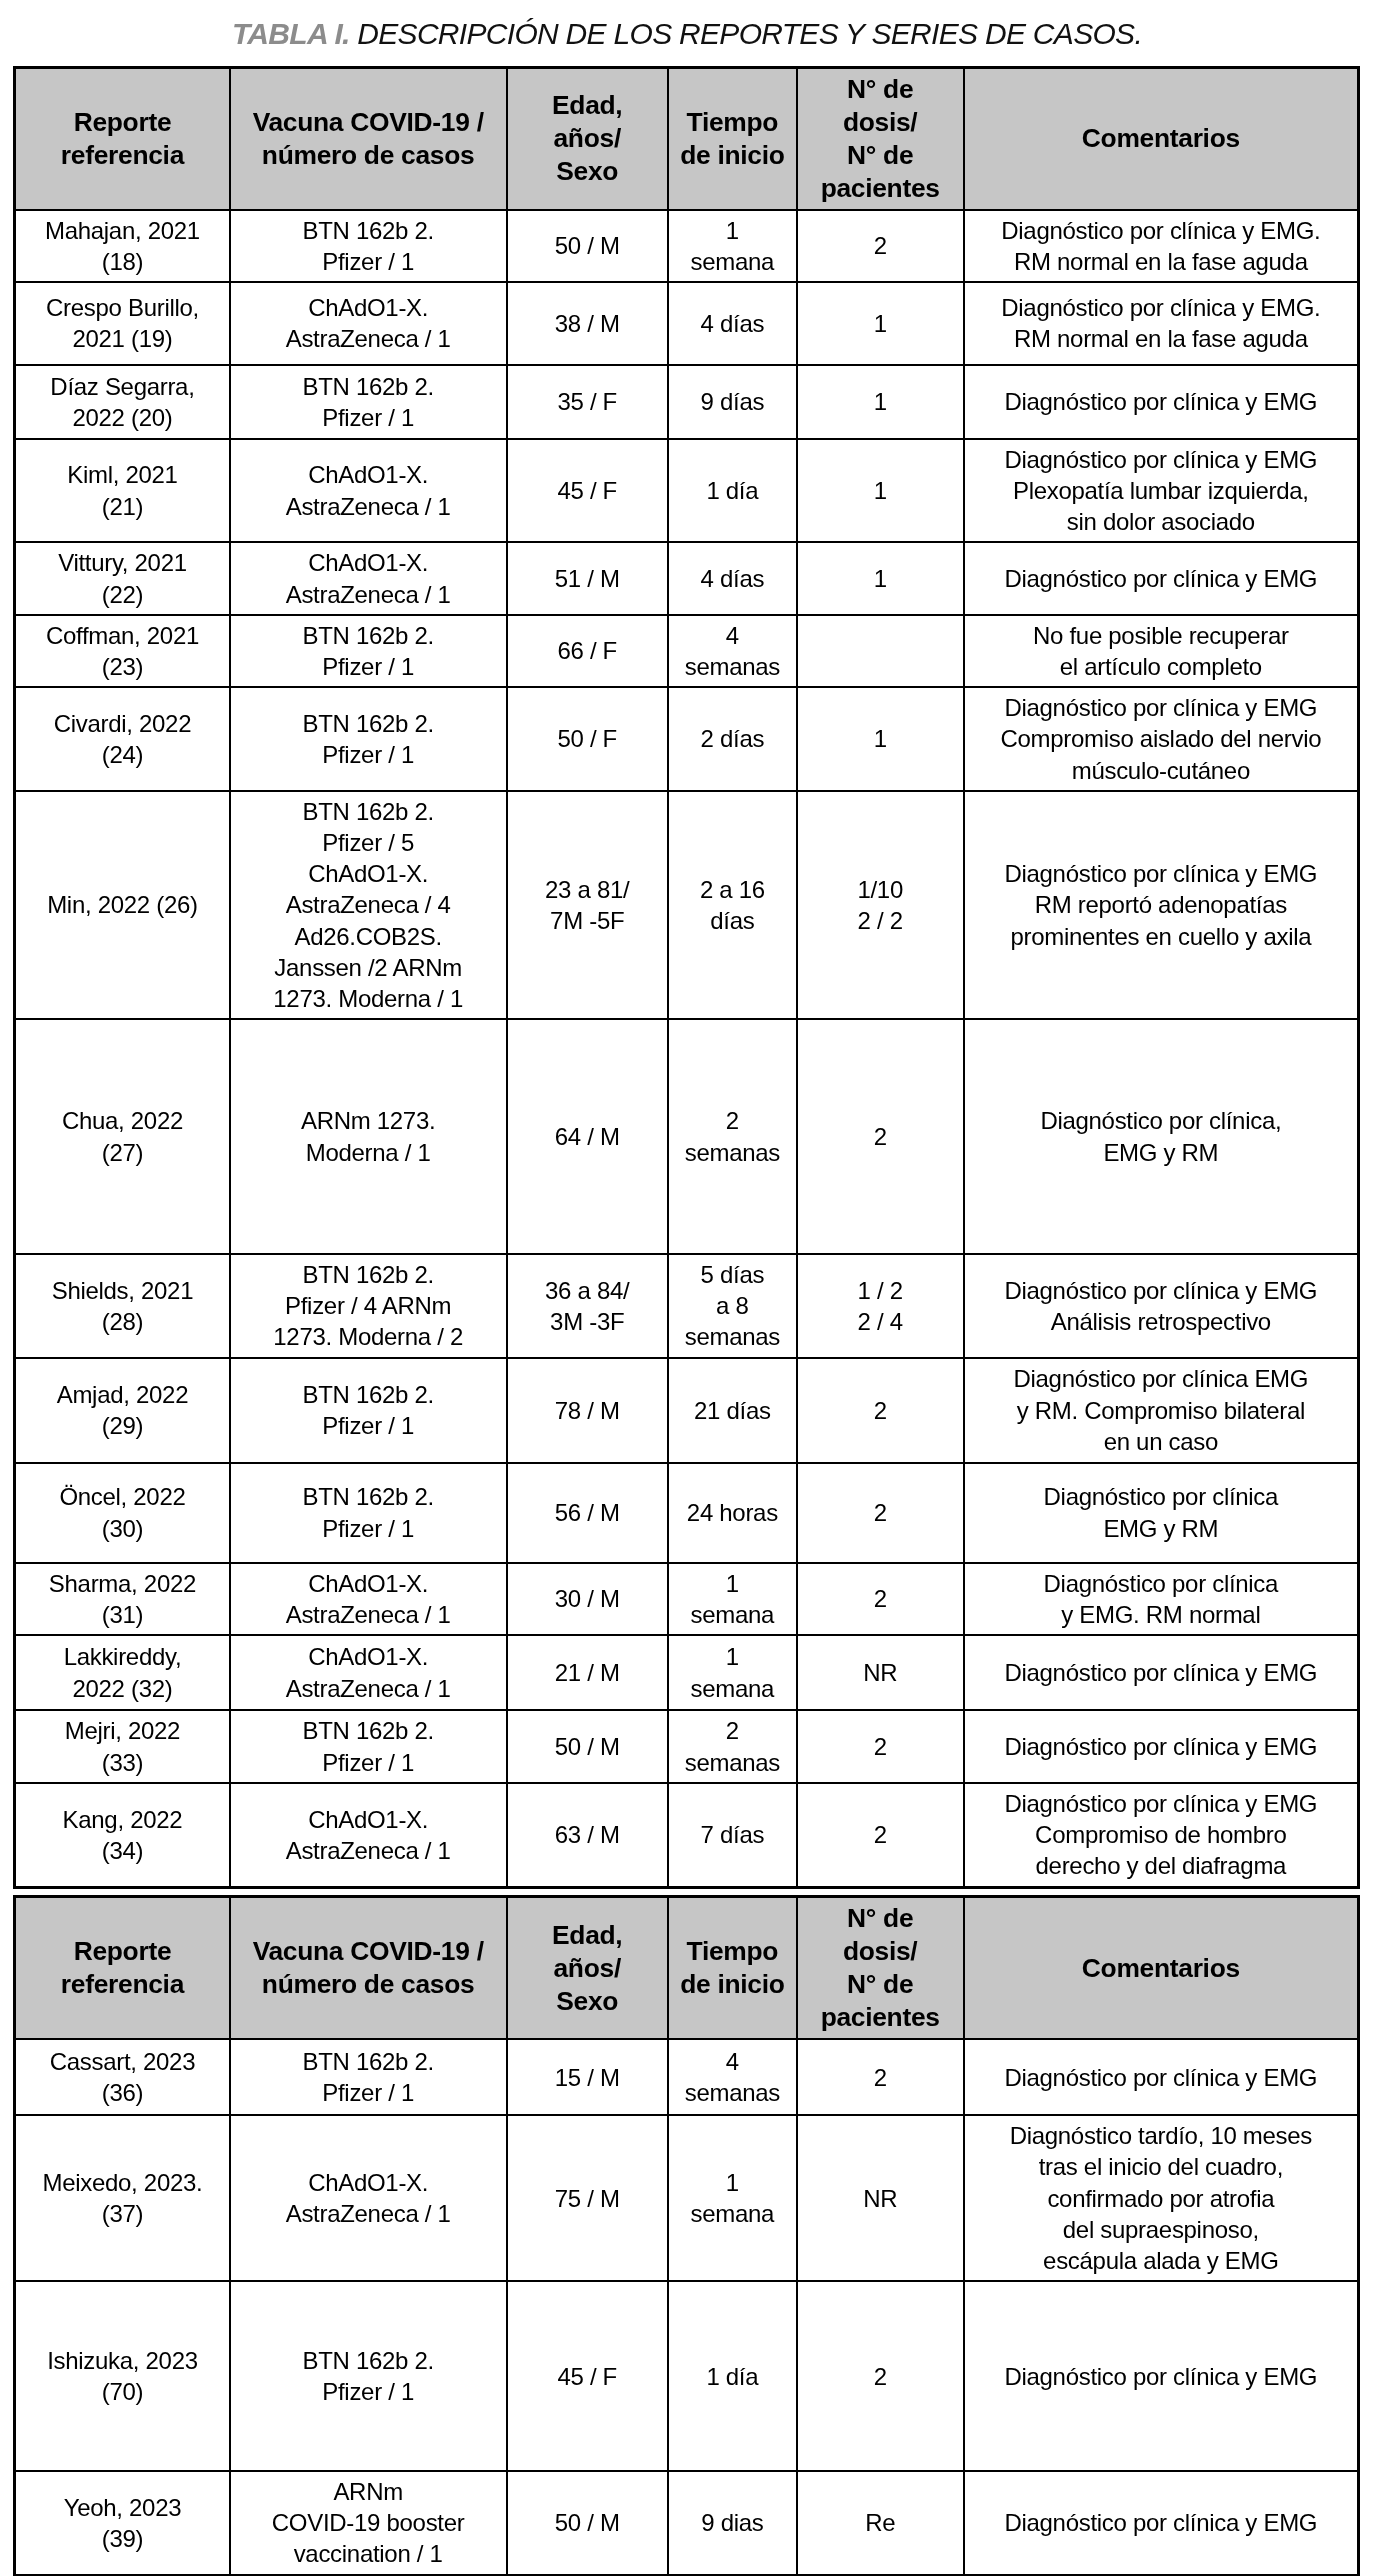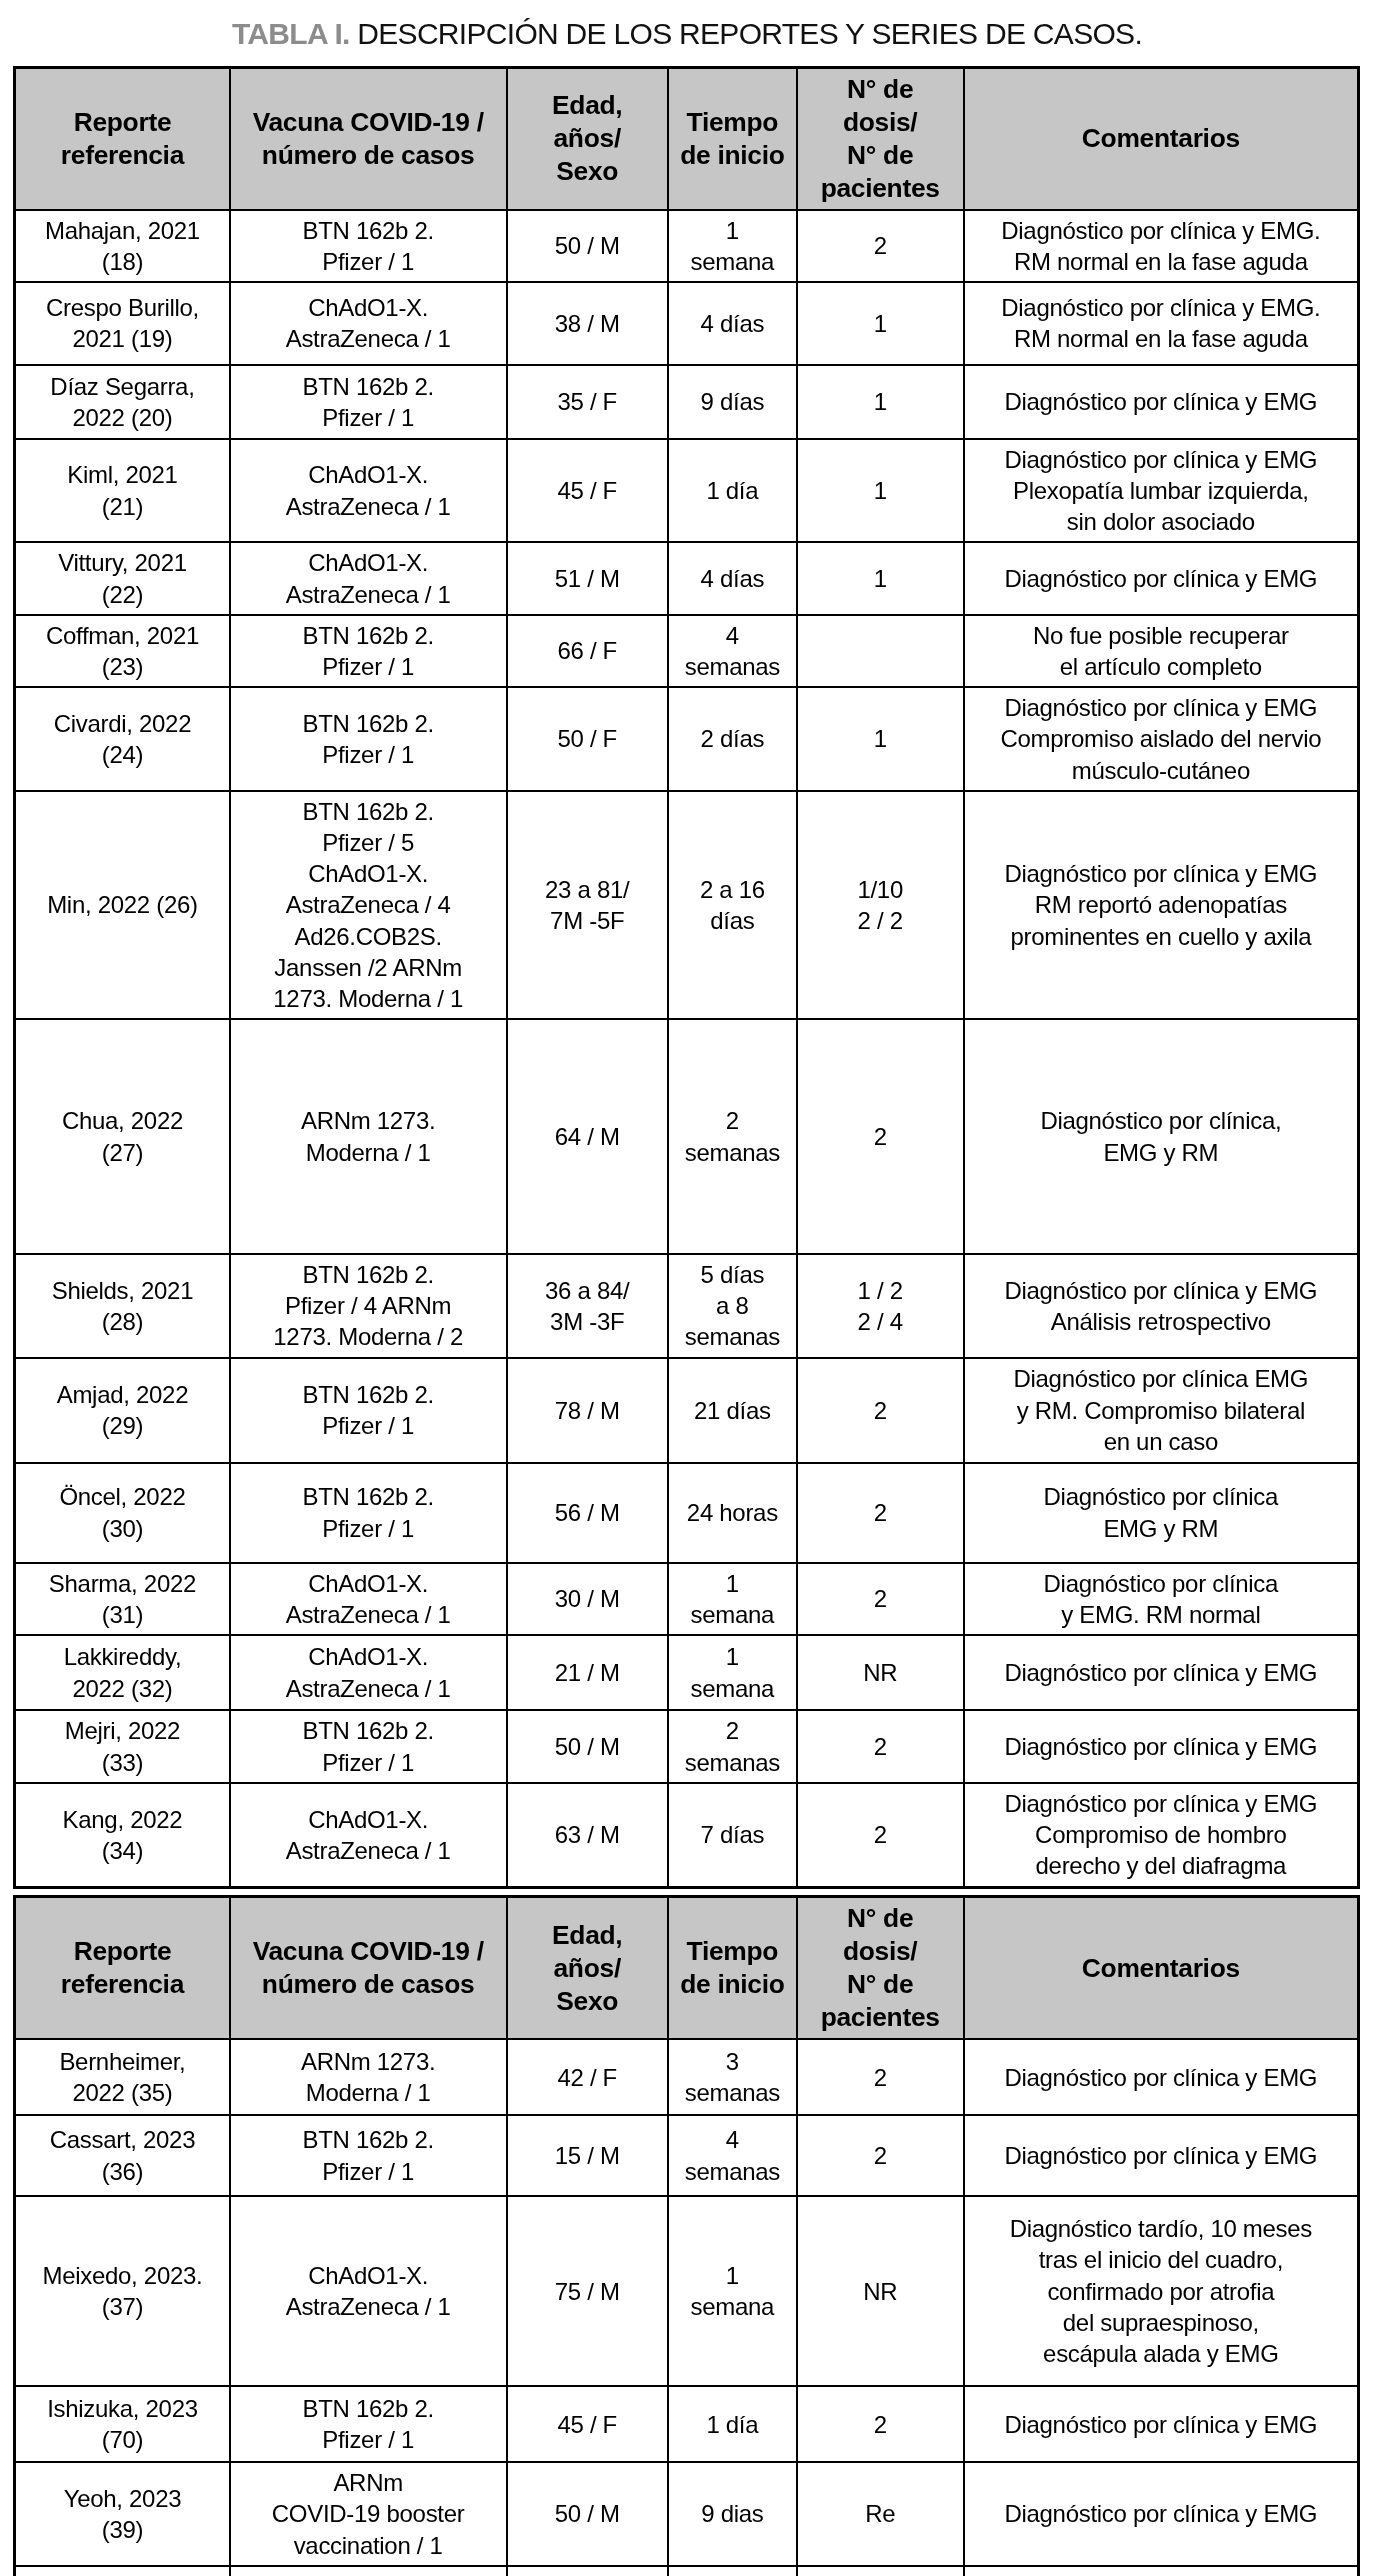--- a/index.html
+++ b/index.html
@@ -5,20 +5,21 @@
   html,body{margin:0;padding:0;background:#ffffff;color:#000;}
   body{width:1374px;font-family:"Liberation Sans", sans-serif;}
   .sheet{padding:17px 13.2px 18.5px 13.2px;}
   .title{
     text-align:center;
     font-size:30px;
     font-weight:400;
     letter-spacing:-0.7px;
     margin:0 0 14.5px 0;
     white-space:nowrap;
+    font-style:italic;
   }
   .title .label{color:#8c8c8c;font-weight:700;}
   .title .rest{color:#111;}
   table{
     border-collapse:collapse;
     width:1347px;
     table-layout:fixed;
     border:3.3px solid #000;
   }
   col.c1{width:16.0%}
@@ -331,31 +332,20 @@
 de inicio</th>
           <th>N° de
 dosis/
 N° de
 pacientes</th>
           <th>Comentarios</th>
         </tr>
     </thead>
     <tbody id="tb2">
         <tr>
-          <td>Bernheimer,
-2022 (35)</td>
-          <td>ARNm 1273.
-Moderna / 1</td>
-          <td>42 / F</td>
-          <td>3
-semanas</td>
-          <td>2</td>
-          <td>Diagnóstico por clínica y EMG</td>
-        </tr>
-        <tr>
           <td>Cassart, 2023
 (36)</td>
           <td>BTN 162b 2.
 Pfizer / 1</td>
           <td>15 / M</td>
           <td>4
 semanas</td>
           <td>2</td>
           <td>Diagnóstico por clínica y EMG</td>
         </tr>

